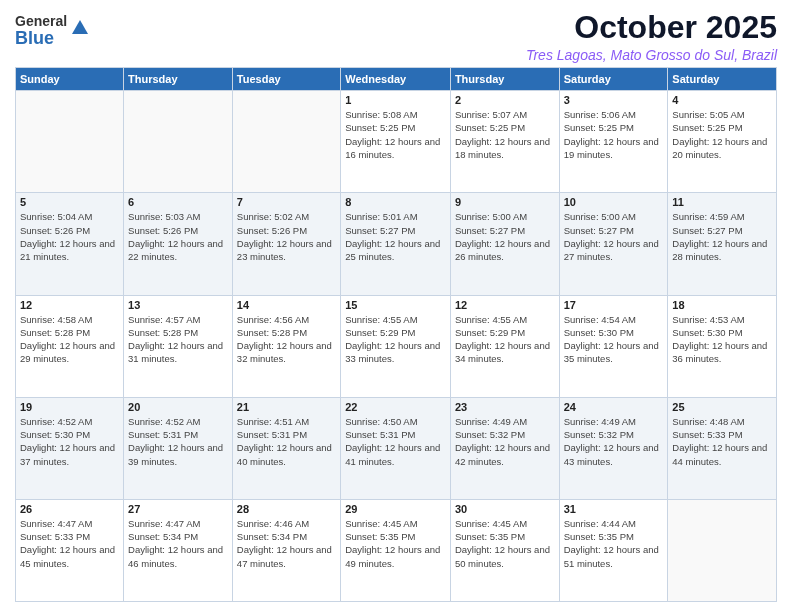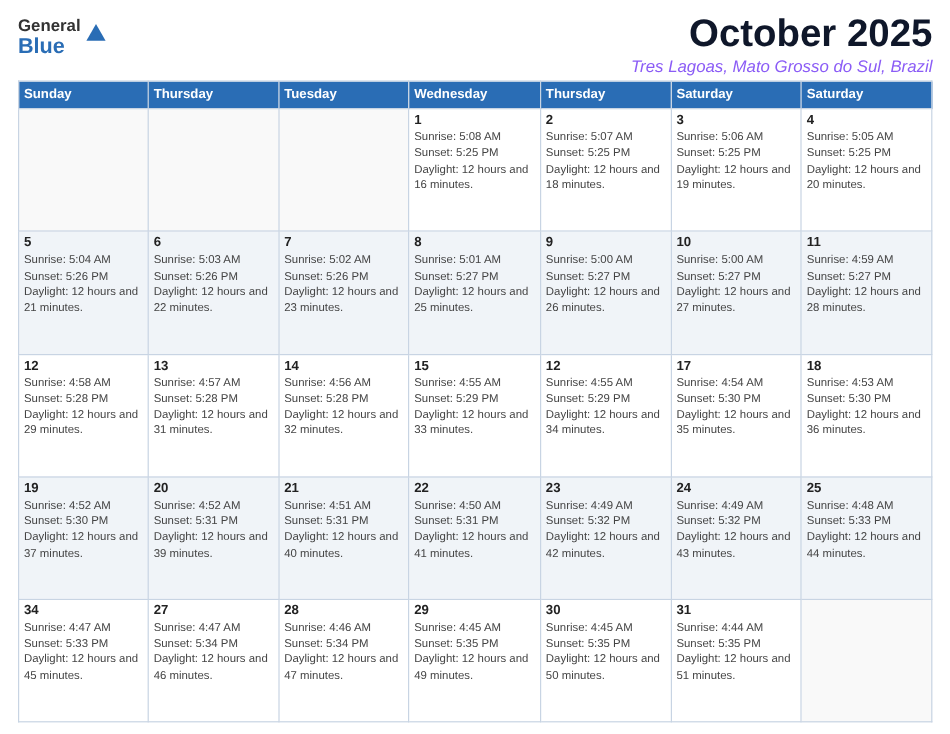--- a/index.html
+++ b/index.html
@@ -245,21 +245,21 @@
             <div class="day-number">24</div>
             <div class="day-info">Sunrise: 4:49 AM<br>Sunset: 5:32 PM<br>Daylight: 12 hours and 43 minutes.</div>
           </td>
           <td>
             <div class="day-number">25</div>
             <div class="day-info">Sunrise: 4:48 AM<br>Sunset: 5:33 PM<br>Daylight: 12 hours and 44 minutes.</div>
           </td>
         </tr>
         <tr>
           <td>
-            <div class="day-number">34</div>
+            <div class="day-number">26</div>
             <div class="day-info">Sunrise: 4:47 AM<br>Sunset: 5:33 PM<br>Daylight: 12 hours and 45 minutes.</div>
           </td>
           <td>
             <div class="day-number">27</div>
             <div class="day-info">Sunrise: 4:47 AM<br>Sunset: 5:34 PM<br>Daylight: 12 hours and 46 minutes.</div>
           </td>
           <td>
             <div class="day-number">28</div>
             <div class="day-info">Sunrise: 4:46 AM<br>Sunset: 5:34 PM<br>Daylight: 12 hours and 47 minutes.</div>
           </td>

